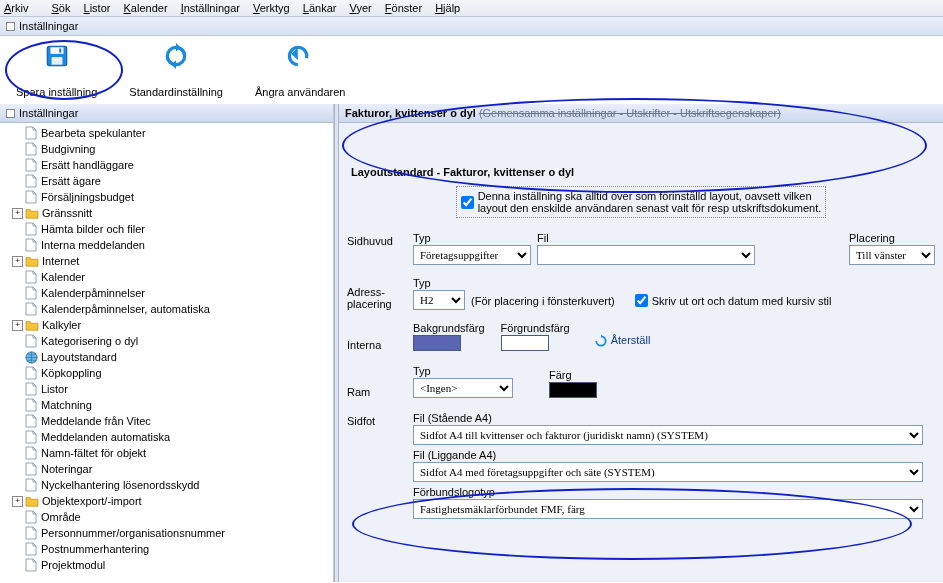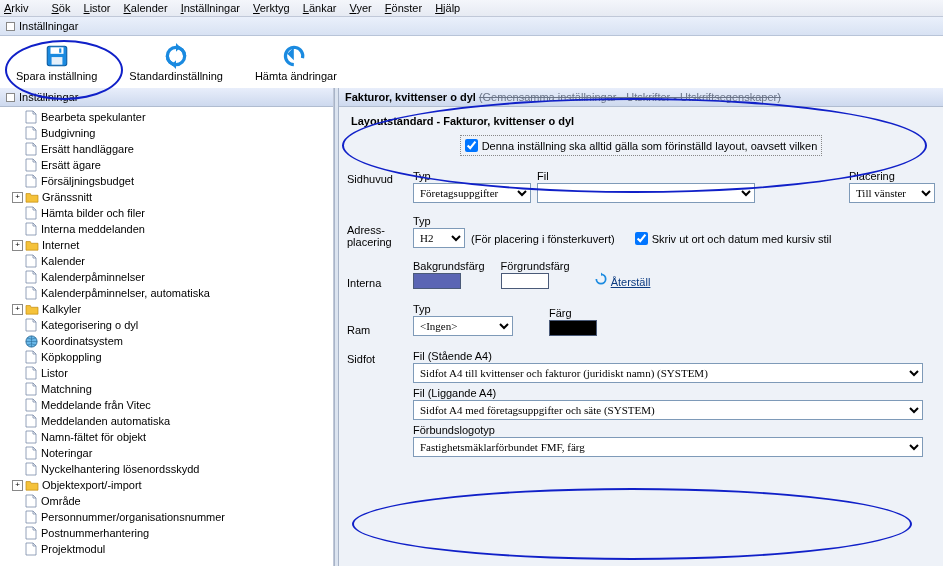--- a/index.html
+++ b/index.html
@@ -3,48 +3,48 @@
 <meta charset="utf-8">
 <style>
   * { box-sizing: border-box; font-family: Tahoma, sans-serif; font-size: 11px; }
   body { margin: 0; background: #fff; }
   .menubar { background: linear-gradient(#f4f6fb, #e6eaf3); border-bottom: 1px solid #c0c8d8; padding: 2px 4px; }
   .menubar span { margin-right: 10px; display: inline-block; }
   .menubar span u { text-decoration: underline; }
   .titlebar { background: linear-gradient(#eaf0fb, #d8e2f3); border-bottom: 1px solid #b8c4d8; padding: 3px 6px; display: flex; align-items: center; gap: 4px; }
   .sys-icon { width: 9px; height: 9px; border: 1px solid #888; background: #fff; display:inline-block; }
   .toolbar { padding: 4px 10px; display: flex; gap: 20px; background: #fff; }
-  .toolbtn { display: flex; flex-direction: column; align-items: center; gap: 0; cursor: pointer; padding: 2px 6px; }
+  .toolbtn { display: flex; flex-direction: column; align-items: center; gap: 16px; cursor: pointer; padding: 2px 6px; }
   .tb-icon { width: 28px; height: 28px; display: flex; align-items: center; justify-content: center; }
   .content { display: flex; height: 478px; }
   .tree-panel { width: 334px; background: #fff; border-right: 1px solid #c0c8d8; display: flex; flex-direction: column; }
   .tree-header { background: linear-gradient(#e8eefb, #cdd9ee); border-bottom: 1px solid #b0bcd0; padding: 3px 6px; display: flex; align-items: center; gap: 4px; font-weight: normal; }
   .tree-scroll { flex: 1; overflow: hidden; padding: 2px 0; }
   .tree-row { display: flex; align-items: center; height: 16px; padding-left: 6px; white-space: nowrap; }
   .expander { width: 11px; height: 11px; border: 1px solid #888; background: #fff; display: inline-flex; align-items: center; justify-content: center; font-size: 8px; line-height: 8px; margin-right: 2px; cursor: pointer; }
   .tree-icon { width: 14px; height: 14px; display: inline-flex; align-items: center; justify-content: center; margin-right: 3px; }
   .folder-svg { fill: #f5c23a; stroke: #c08a10; }
   .page-svg { fill: #fff; stroke: #7a8aa8; }
-  .right-panel { flex: 1; background: #eef2f8; display: flex; flex-direction: column; font-size: 11px; position: relative; }
+  .right-panel { flex: 1; background: #eef2f8; display: flex; flex-direction: column; font-size: 11px; position: relative; gap: 35px; }
   .splitter { width: 5px; background: #dce4f0; border-left: 1px solid #a8b4c8; border-right: 1px solid #a8b4c8; cursor: col-resize; }
   .crumb { padding: 3px 6px; background: linear-gradient(#e8eefb,#cdd9ee); border-bottom: 1px solid #b0bcd0; }
   .crumb b { font-weight: bold; }
   .crumb .strike { text-decoration: line-through; color: #6a7488; }
   .form-area { flex: 1; padding: 4px 8px 8px 8px; overflow: hidden; position:relative; }
   .group-title { font-weight: bold; padding: 4px 0 6px 4px; }
   .row { display: flex; align-items: flex-start; padding: 2px 0; gap: 6px; }
   .lbl { width: 60px; padding-top: 3px; }
   .sub { display: flex; flex-direction: column; }
   .sublbl { font-size: 11px; margin-bottom: 1px; }
   select, input[type=text] { font-family: Tahoma; font-size: 11px; border: 1px solid #7e9ab8; background: #fff; height: 20px; padding: 1px 2px; }
   .callout { border: 1px dotted #888; padding: 3px 4px; }
   .chk { display: flex; align-items: center; gap: 4px; }
   .chk input { margin: 0; }
   .swatch { width: 48px; height: 16px; border: 1px solid #4a5a78; }
-  .reset { display: flex; align-items: flex-end; gap: 3px; cursor: pointer; color: #0a3a80; text-decoration: underline; }
+  .reset { display: flex; align-items: flex-start; gap: 3px; cursor: pointer; color: #0a3a80; }
   .ellipse { position: absolute; border: 2px solid #1020c8; border-radius: 50%; pointer-events: none; }
   .ell-top { left: 342px; top: 98px; width: 585px; height: 95px; }
   .ell-save { left: 5px; top: 40px; width: 118px; height: 60px; }
   .ell-bottom { left: 352px; top: 488px; width: 560px; height: 72px; }
 </style>
 </head>
 <body>
 
 <div class="menubar">
   <span><u>A</u><span>rkiv</span></span>
@@ -87,21 +87,21 @@
     </span>
     <span>Standardinställning</span>
   </div>
   <div class="toolbtn">
     <span class="tb-icon">
       <svg width="26" height="26" viewBox="0 0 24 24">
           <path d="M18 14 A8 8 0 1 0 10 20" fill="none" stroke="#1a8ae0" stroke-width="3"></path>
           <path d="M4 10 L10 4 L10 16 Z" fill="#1a8ae0"></path>
         </svg>
     </span>
-    <span>Hämta ändringar</span>
+    <span>Ångra användaren</span>
   </div>
 </div>
 
 <div class="content">
 
   <div class="tree-panel">
     <div class="tree-header">
       <span class="sys-icon"></span>
       <span>Inställningar</span>
     </div>
@@ -247,21 +247,21 @@
           <span>Kategorisering o dyl</span>
         </div>
         <div class="tree-row">
           <span style="display:inline-block;width:18px;"></span>
           <span class="tree-icon">
             <svg width="13" height="13" viewBox="0 0 14 14">
               <circle cx="7" cy="7" r="6" fill="#6ab8e8" stroke="#2a6a98"></circle>
               <path d="M1 7 h12 M7 1 v12 M2 3 Q7 6 12 3 M2 11 Q7 8 12 11" fill="none" stroke="#2a6a98" stroke-width="0.6"></path>
             </svg>
           </span>
-          <span>Koordinatsystem</span>
+          <span>Layoutstandard</span>
         </div>
         <div class="tree-row">
           <span style="display:inline-block;width:18px;"></span>
           <span class="tree-icon">
             <svg width="12" height="14" viewBox="0 0 12 14">
               <path class="page-svg" d="M1 1 h7 l3 3 v9 h-10 z" stroke-width="0.8"></path>
               <path d="M8 1 v3 h3" fill="none" stroke="#7a8aa8" stroke-width="0.8"></path>
             </svg>
           </span>
           <span>Köpkoppling</span>
@@ -396,21 +396,22 @@
       <b>Fakturor, kvittenser o dyl</b>
       <span class="strike">(Gemensamma inställningar - Utskrifter - Utskriftsegenskaper)</span>
     </div>
     <div class="form-area">
       <div class="group-title">Layoutstandard - Fakturor, kvittenser o dyl</div>
 
       <div class="row" style="justify-content:center;">
         <div class="chk callout" style="max-width:460px;">
           <input type="checkbox" checked="" style="">
           <span>
-            <span>Denna inställning ska alltid gälla som förinställd layout, oavsett vilken</span><br>
+            <span>Denna inställning ska alltid över som förinställd layout, oavsett vilken</span><br>
+            <span>layout den enskilde användaren senast valt för resp utskriftsdokument.</span>
           </span>
         </div>
       </div>
 
       <div class="row" style="margin-top:10px;">
         <div class="lbl">Sidhuvud</div>
         <div class="sub">
           <span class="sublbl">Typ</span>
           <select style="width:118px"><option>Företagsuppgifter</option></select>
         </div>

